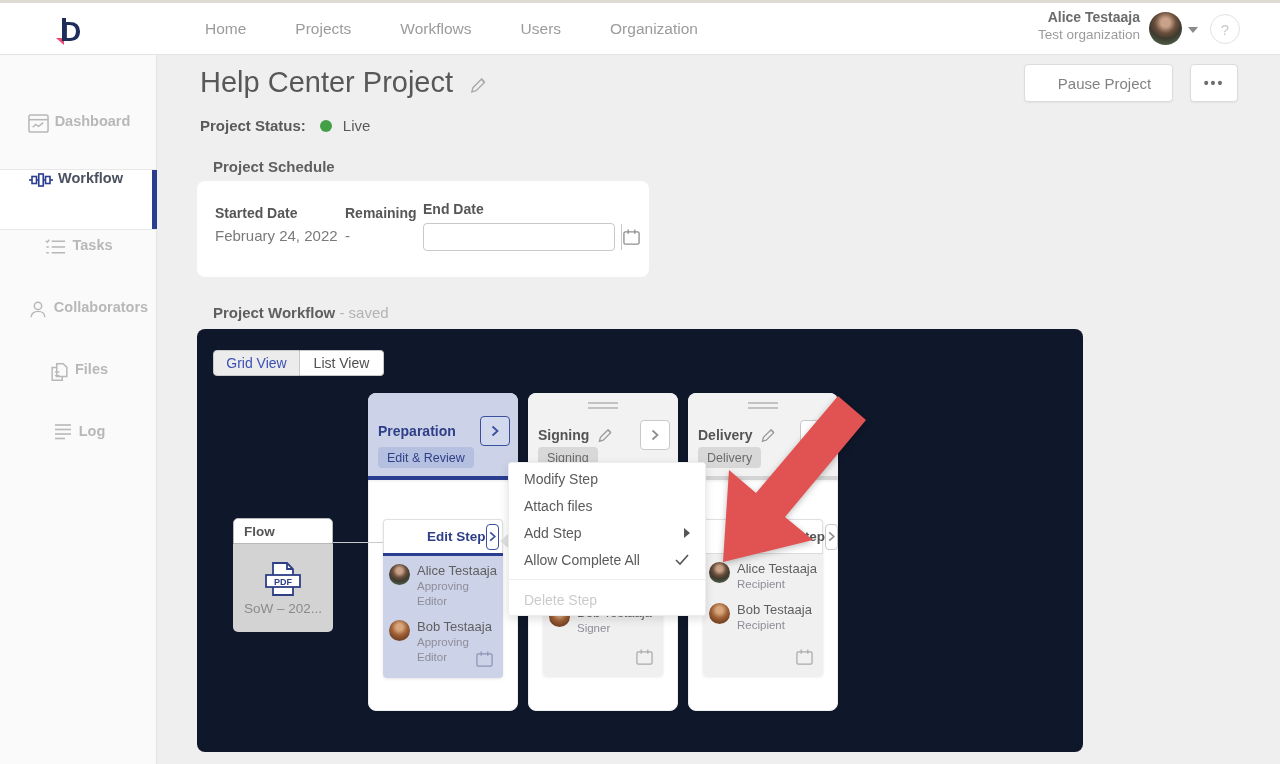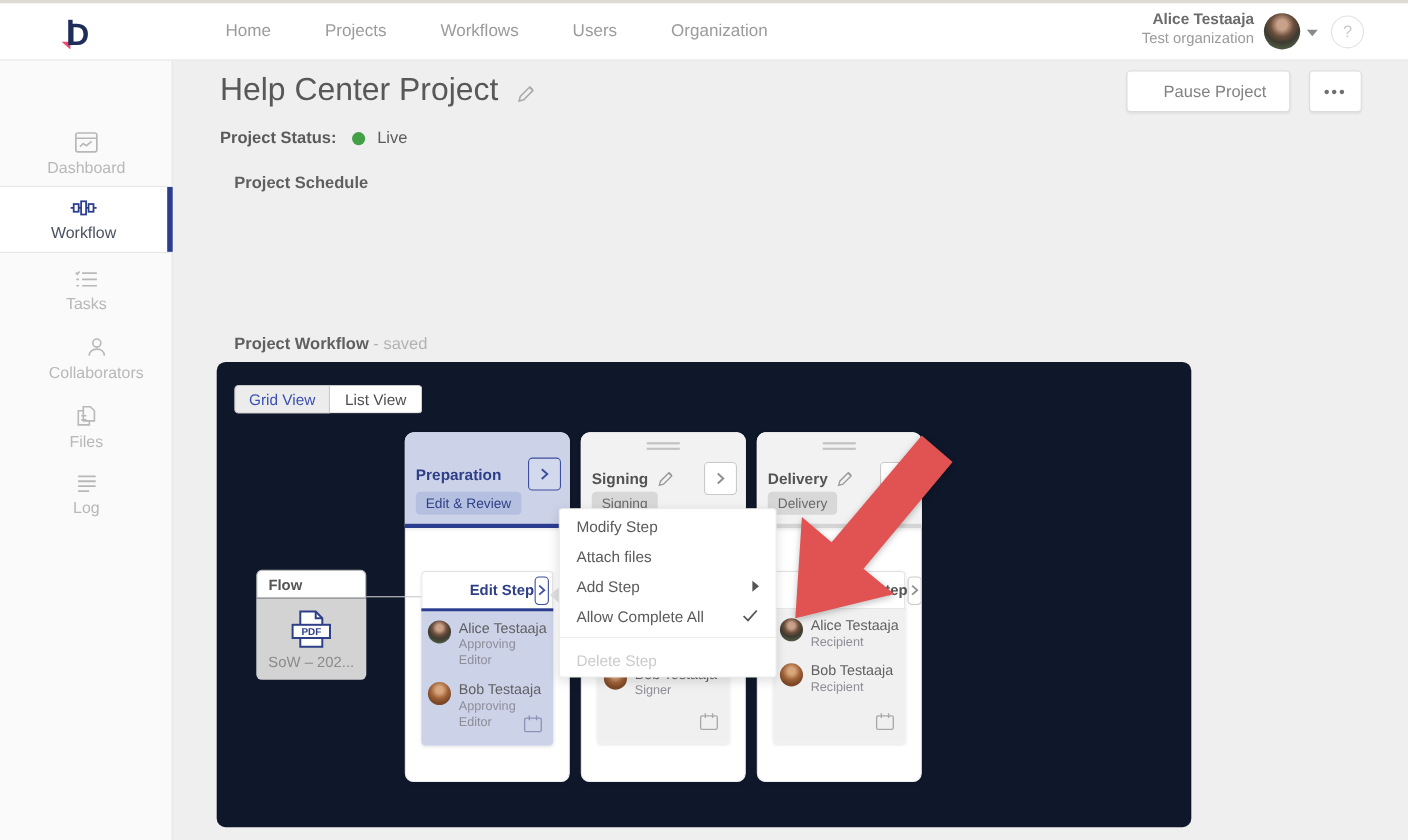--- a/index.html
+++ b/index.html
@@ -21,22 +21,22 @@
   .avatar-bob   { background:radial-gradient(circle at 50% 34%, #d8a67c 18%, #a06238 45%, #7a4526 70%, #8a5c33 100%); }
   .topbar .avatar { position:absolute; right:98px; top:9px; width:33px; height:33px; }
   .user-caret { position:absolute; right:82px; top:24px; width:0; height:0;
                 border-left:5px solid transparent; border-right:5px solid transparent; border-top:6px solid #8a8a8a; }
   .help-btn { position:absolute; right:40px; top:11px; width:30px; height:30px; border:1.5px solid #e2e2e2;
               border-radius:50%; color:#c9c9c9; font-size:15px; display:flex; align-items:center; justify-content:center; background:#fff; }
 
   
   .sidebar { position:absolute; left:0; top:55px; width:157px; height:709px; background:#fafafa;
              border-right:1px solid #e3e3e3; z-index:20; }
-  .side-item { position:absolute; left:0; width:157px; display:flex; flex-direction:column; align-items:center;
-               justify-content:center; gap:5px; color:#b8b8b8; font-size:14.5px; cursor:pointer; }
+  .side-item { position:absolute; left:0; width:157px; display:flex; flex-direction:row; 
+               justify-content:center; gap:5px; color:#b8b8b8; font-size:14.5px; cursor:pointer;font-weight:bold; }
   .side-item svg { stroke:#b8b8b8; }
   .side-item.active { background:#fff; border-right:5px solid #2b3d8f; color:#4a5160; }
   .side-item.active svg { stroke:#2b3d8f; }
   .side-divider { position:absolute; left:0; width:157px; height:1px; background:#e7e7e7; }
 
   
   .page-title { position:absolute; left:200px; top:66px; font-size:29px; font-weight:400; color:#585858; }
   .title-edit { position:absolute; left:468px; top:76px; }
   .btn { background:#fff; border:1px solid #dcdcdc; border-radius:4px; color:#828282;
          box-shadow:0 1px 2px rgba(0,0,0,0.06); display:flex; align-items:center; justify-content:center; cursor:pointer; }
@@ -65,21 +65,21 @@
   .toggle { position:absolute; left:16px; top:21px; display:flex; }
   .toggle-seg { height:26px; display:flex; align-items:center; justify-content:center; font-size:14px;
                 border:1px solid #c9c9c9; cursor:pointer; background:#fff; color:#4f4f4f; }
   .toggle-grid { width:87px; background:#ececec; color:#3b50b2; border-radius:4px 0 0 4px; }
   .toggle-list { width:84px; border-left:none; border-radius:0 4px 4px 0; }
 
   
   .flow-card { position:absolute; left:36px; top:189px; width:100px; z-index:2; }
   .flow-head { height:26px; background:#fff; border:1px solid #b9b9b9; border-radius:5px 5px 0 0;
                display:flex; align-items:center; padding-left:10px; font-size:13.5px; font-weight:bold; color:#555; }
-  .flow-body { height:74px; background:#d3d3d3; border-radius:0 0 5px 5px; display:flex; flex-direction:column;
+  .flow-body { height:88px; background:#d3d3d3; border-radius:0 0 5px 5px; display:flex; flex-direction:column;
                align-items:center; justify-content:center; gap:4px; }
   .flow-file { font-size:13.5px; color:#8a8a8a; }
   .connector { position:absolute; left:136px; top:213px; width:50px; height:1px; background:#c9c9c9; z-index:3; }
 
   
   .col { position:absolute; top:64px; width:150px; height:318px; background:#fff; border:1px solid #ededed;
          border-radius:8px; box-shadow:0 1px 3px rgba(0,0,0,0.04); z-index:1; }
   .col-0 { left:171px; } .col-1 { left:331px; } .col-2 { left:491px; }
   .col-head { position:absolute; left:-1px; top:-1px; width:150px; height:87px; border-radius:8px 8px 0 0;
               box-shadow:0 1px 3px rgba(0,0,0,0.08); }
@@ -232,20 +232,37 @@
   <button class="btn pause-btn">Pause Project</button>
   <button class="btn more-btn">•••</button>
 
   <div class="status-row">
     <span class="status-label">Project Status:</span>
     <span class="status-dot"></span>
     <span>Live</span>
   </div>
 
   <div class="section-title" style="left:213px; top:158px;">Project Schedule</div>
+  <div class="schedule-card">
+    <span class="sc-label" style="left:18px; top:24px;">Started Date</span>
+    <span class="sc-value" style="left:18px; top:46px;">February 24, 2022</span>
+    <span class="sc-label" style="left:148px; top:24px;">Remaining</span>
+    <span class="sc-value" style="left:148px; top:46px;">-</span>
+    <span class="sc-label" style="left:226px; top:20px;">End Date</span>
+    <div class="end-date-box">
+      <input class="end-date-input" value="" style="">
+      <span class="end-date-cal">
+        <svg width="19" height="18" viewBox="0 0 20 19" fill="none" stroke="#8f8f8f" stroke-width="1.4">
+          <rect x="2" y="4" width="16" height="13" rx="1.5"></rect>
+            <line x1="6.5" y1="1.5" x2="6.5" y2="6"></line>
+            <line x1="13.5" y1="1.5" x2="13.5" y2="6"></line>
+        </svg>
+      </span>
+    </div>
+  </div>
 
   <div class="section-title" style="left:213px; top:304px;">
     <span>Project Workflow</span>
     <span class="saved-note">- saved</span>
   </div>
 
   <div class="workflow-card">
     <div class="toggle">
       <div class="toggle-seg toggle-grid">Grid View</div>
       <div class="toggle-seg toggle-list">List View</div>

